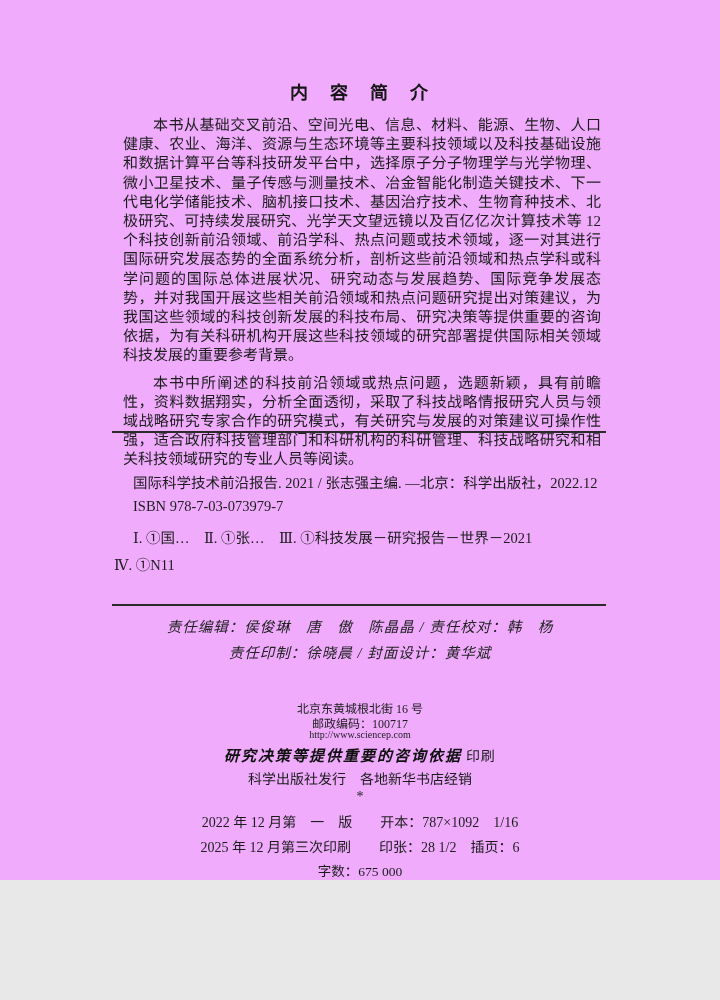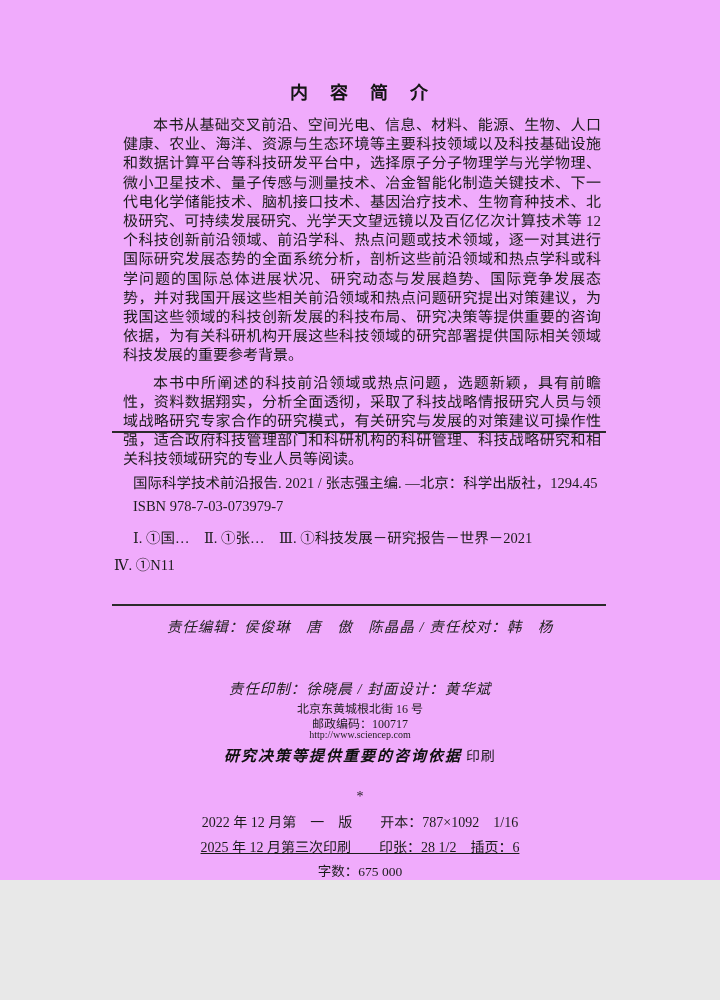--- a/index.html
+++ b/index.html
@@ -61,21 +61,21 @@
   .cip-class2 { top: 120px; left: 2px; }
   .cip-record { top: 147px; }
 
   .credits {
     font-style: italic;
     font-size: 14.5px;
     letter-spacing: 1px;
     color: #222;
   }
   .credits-1 { top: 615px; }
-  .credits-2 { top: 641px; margin-top: 36px; }
+  .credits-2 { top: 641px; }
 
   .pub-line { top: 679px; font-size: 15px; }
   .pub-logo {
     font-weight: bold;
     font-style: italic;
     font-size: 17px;
     letter-spacing: 0.55em;
     color: #101010;
   }
   .pub-suffix { font-size: 15px; letter-spacing: 1px; }
@@ -90,21 +90,21 @@
     font-style: italic;
     letter-spacing: 2px;
     color: #101010;
   }
   .printer-suffix { font-size: 14px; letter-spacing: 1px; }
 
   .distribution { top: 768px; font-size: 14px; }
   .star-separator { top: 789px; font-size: 14px; }
 
   .edition-1 { top: 811px; font-size: 14px; }
-  .edition-2 { top: 836px; font-size: 14px; text-decoration: underline; }
+  .edition-2 { top: 836px; font-size: 14px; }
   .word-count { top: 860px; font-size: 13.5px; }
   .price {
     top: 882px;
     font-weight: normal;
     font-size: 15.5px;
     color: #101010;
   }
   .quality-note { top: 936px; font-size: 14.5px; }
 </style>
 </head>
@@ -113,39 +113,40 @@
 <div class="page">
 
   <div class="abs centered title">内　容　简　介</div>
 
   <div class="abs intro">
     <p>本书从基础交叉前沿、空间光电、信息、材料、能源、生物、人口健康、农业、海洋、资源与生态环境等主要科技领域以及科技基础设施和数据计算平台等科技研发平台中，选择原子分子物理学与光学物理、微小卫星技术、量子传感与测量技术、冶金智能化制造关键技术、下一代电化学储能技术、脑机接口技术、基因治疗技术、生物育种技术、北极研究、可持续发展研究、光学天文望远镜以及百亿亿次计算技术等 12 个科技创新前沿领域、前沿学科、热点问题或技术领域，逐一对其进行国际研究发展态势的全面系统分析，剖析这些前沿领域和热点学科或科学问题的国际总体进展状况、研究动态与发展趋势、国际竞争发展态势，并对我国开展这些相关前沿领域和热点问题研究提出对策建议，为我国这些领域的科技创新发展的科技布局、研究决策等提供重要的咨询依据，为有关科研机构开展这些科技领域的研究部署提供国际相关领域科技发展的重要参考背景。</p>
     <p>本书中所阐述的科技前沿领域或热点问题，选题新颖，具有前瞻性，资料数据翔实，分析全面透彻，采取了科技战略情报研究人员与领域战略研究专家合作的研究模式，有关研究与发展的对策建议可操作性强，适合政府科技管理部门和科研机构的科研管理、科技战略研究和相关科技领域研究的专业人员等阅读。</p>
   </div>
 
   <div class="abs cip-block">
-    <div class="cip-line cip-entry">国际科学技术前沿报告. 2021 / 张志强主编. —北京：科学出版社，1294.45</div>
+    <div class="cip-line cip-entry">国际科学技术前沿报告. 2021 / 张志强主编. —北京：科学出版社，2022.12</div>
     <div class="cip-line cip-isbn">ISBN 978-7-03-073979-7</div>
     <div class="cip-line cip-class1">Ⅰ. ①国…　Ⅱ. ①张…　Ⅲ. ①科技发展－研究报告－世界－2021</div>
     <div class="cip-line cip-class2">Ⅳ. ①N11</div>
   </div>
 
   <div class="abs centered credits credits-1">责任编辑：侯俊琳　唐　傲　陈晶晶 / 责任校对：韩　杨</div>
   <div class="abs centered credits credits-2">责任印制：徐晓晨 / 封面设计：黄华斌</div>
 
 
   <div class="abs centered pub-address">北京东黄城根北街 16 号</div>
   <div class="abs centered pub-postcode">邮政编码：100717</div>
   <div class="abs centered pub-website">http://www.sciencep.com</div>
 
   <div class="abs centered printer-line">
     <span class="printer-name">研究决策等提供重要的咨询依据</span>
     <span class="printer-suffix">印刷</span>
   </div>
 
+  <div class="abs centered distribution">科学出版社发行　各地新华书店经销</div>
 
   <div class="abs centered star-separator">*</div>
 
   <div class="abs centered edition-1">2022 年 12 月第　一　版　　开本：787×1092　1/16</div>
   <div class="abs centered edition-2">2025 年 12 月第三次印刷　　印张：28 1/2　插页：6</div>
   <div class="abs centered word-count">字数：675 000</div>
   <div class="abs centered price">定价：228.00 元</div>
   <div class="abs centered quality-note">（如有印装质量问题，我社负责调换）</div>
 
 </div>

